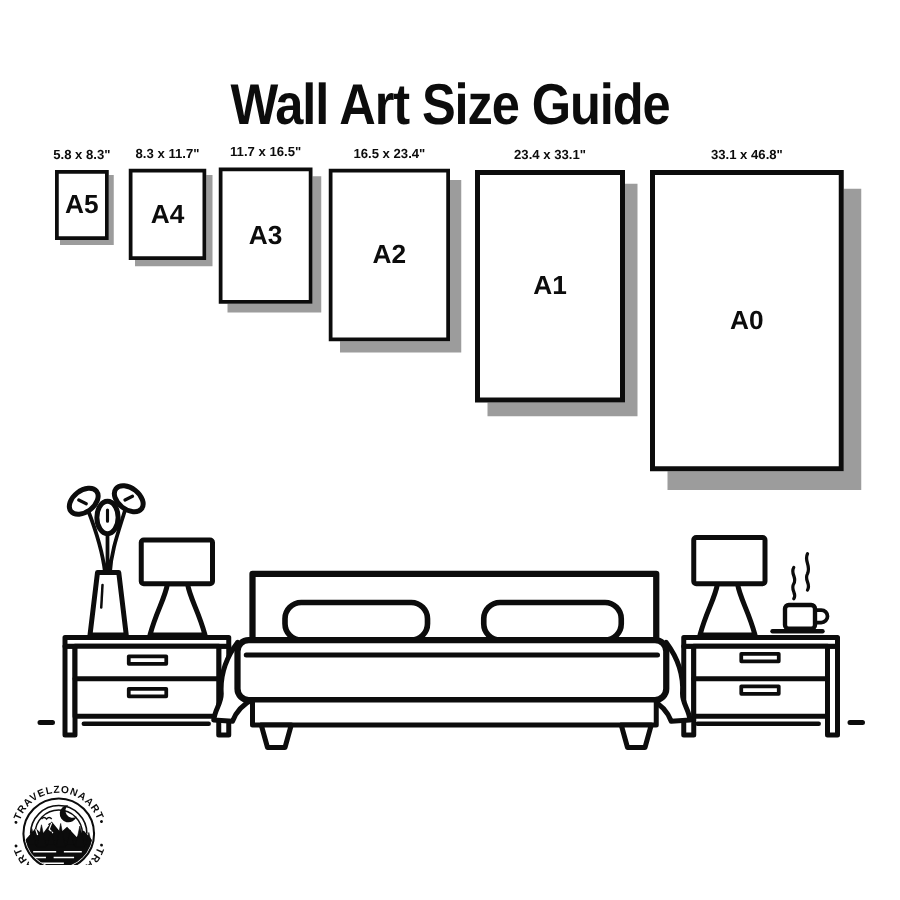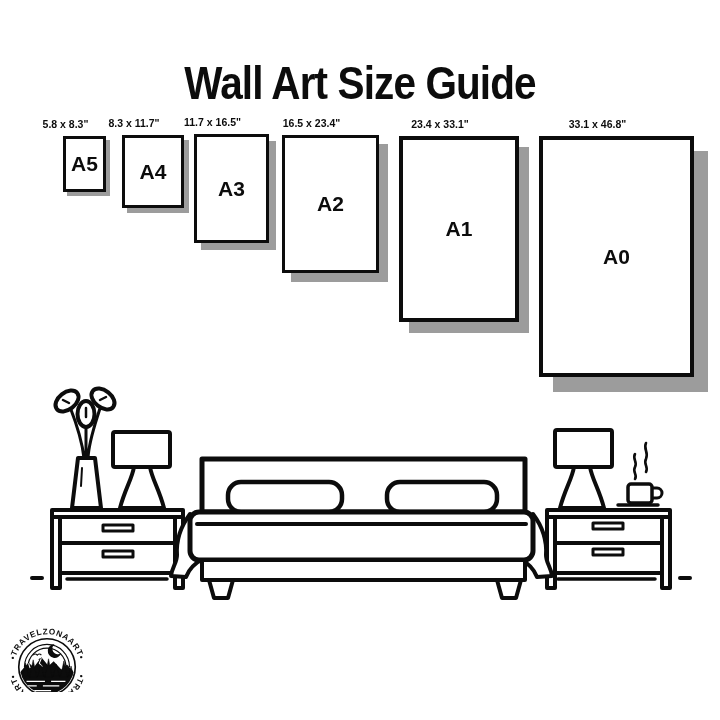--- a/index.html
+++ b/index.html
@@ -16,21 +16,21 @@
   }
   .frame{position:absolute;}
   .dim{
     position:absolute;bottom:100%;left:50%;transform:translateX(-50%);
     margin-bottom:6px;font-size:10.5px;font-weight:bold;white-space:nowrap;
   }
   .paper{
     box-sizing:border-box;width:100%;height:100%;background:#fff;
     border:3px solid var(--ink,#0c0c0c);
     display:flex;align-items:center;justify-content:center;
-    font-weight:bold;font-size:21px;margin-left:19px;
+    font-weight:bold;font-size:21px;
   }
   .f-a5{left:44px;top:136px;width:43px;height:56px}
   .f-a4{left:103px;top:135px;width:62px;height:73px}
   .f-a3{left:175px;top:134px;width:75px;height:109px}
   .f-a2{left:263px;top:135px;width:97px;height:138px}
   .f-a1{left:380px;top:136px;width:120px;height:186px}
   .f-a0{left:520px;top:136px;width:155px;height:241px}
   .p-a5{box-shadow:4px 4px 0 var(--shadow,#9c9c9c)}
   .p-a4{box-shadow:5px 5px 0 var(--shadow,#9c9c9c)}
   .p-a3{box-shadow:7px 7px 0 var(--shadow,#9c9c9c)}

